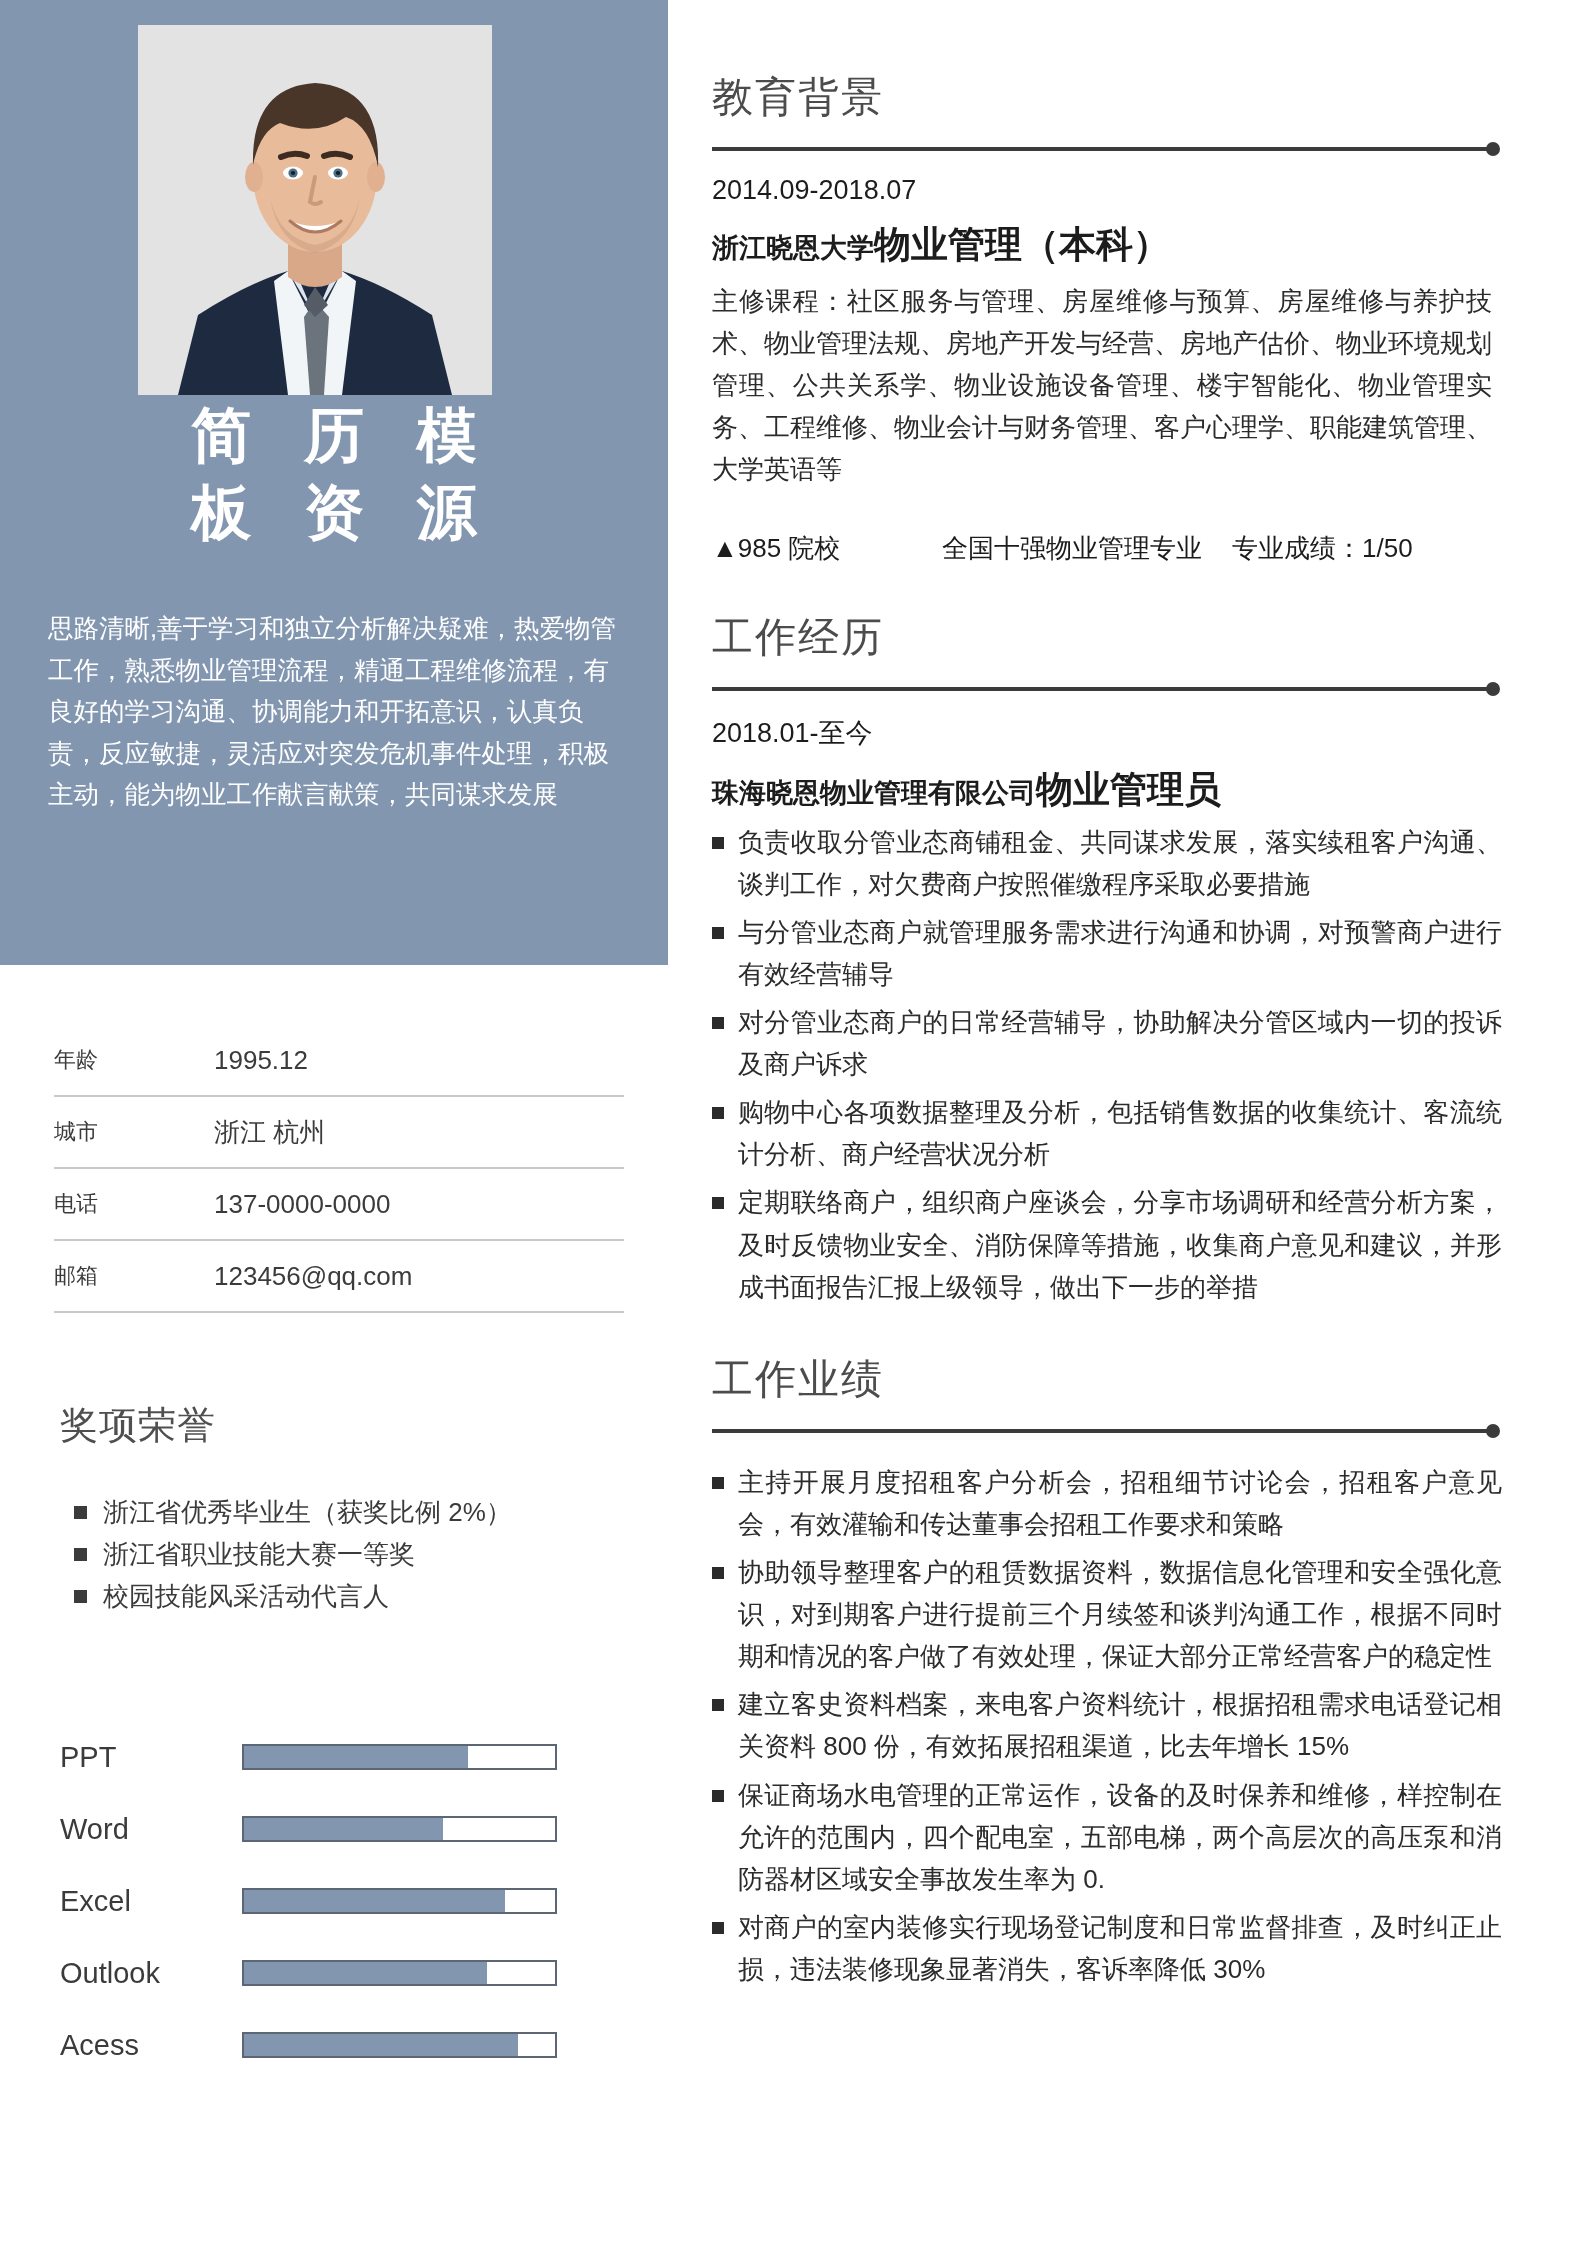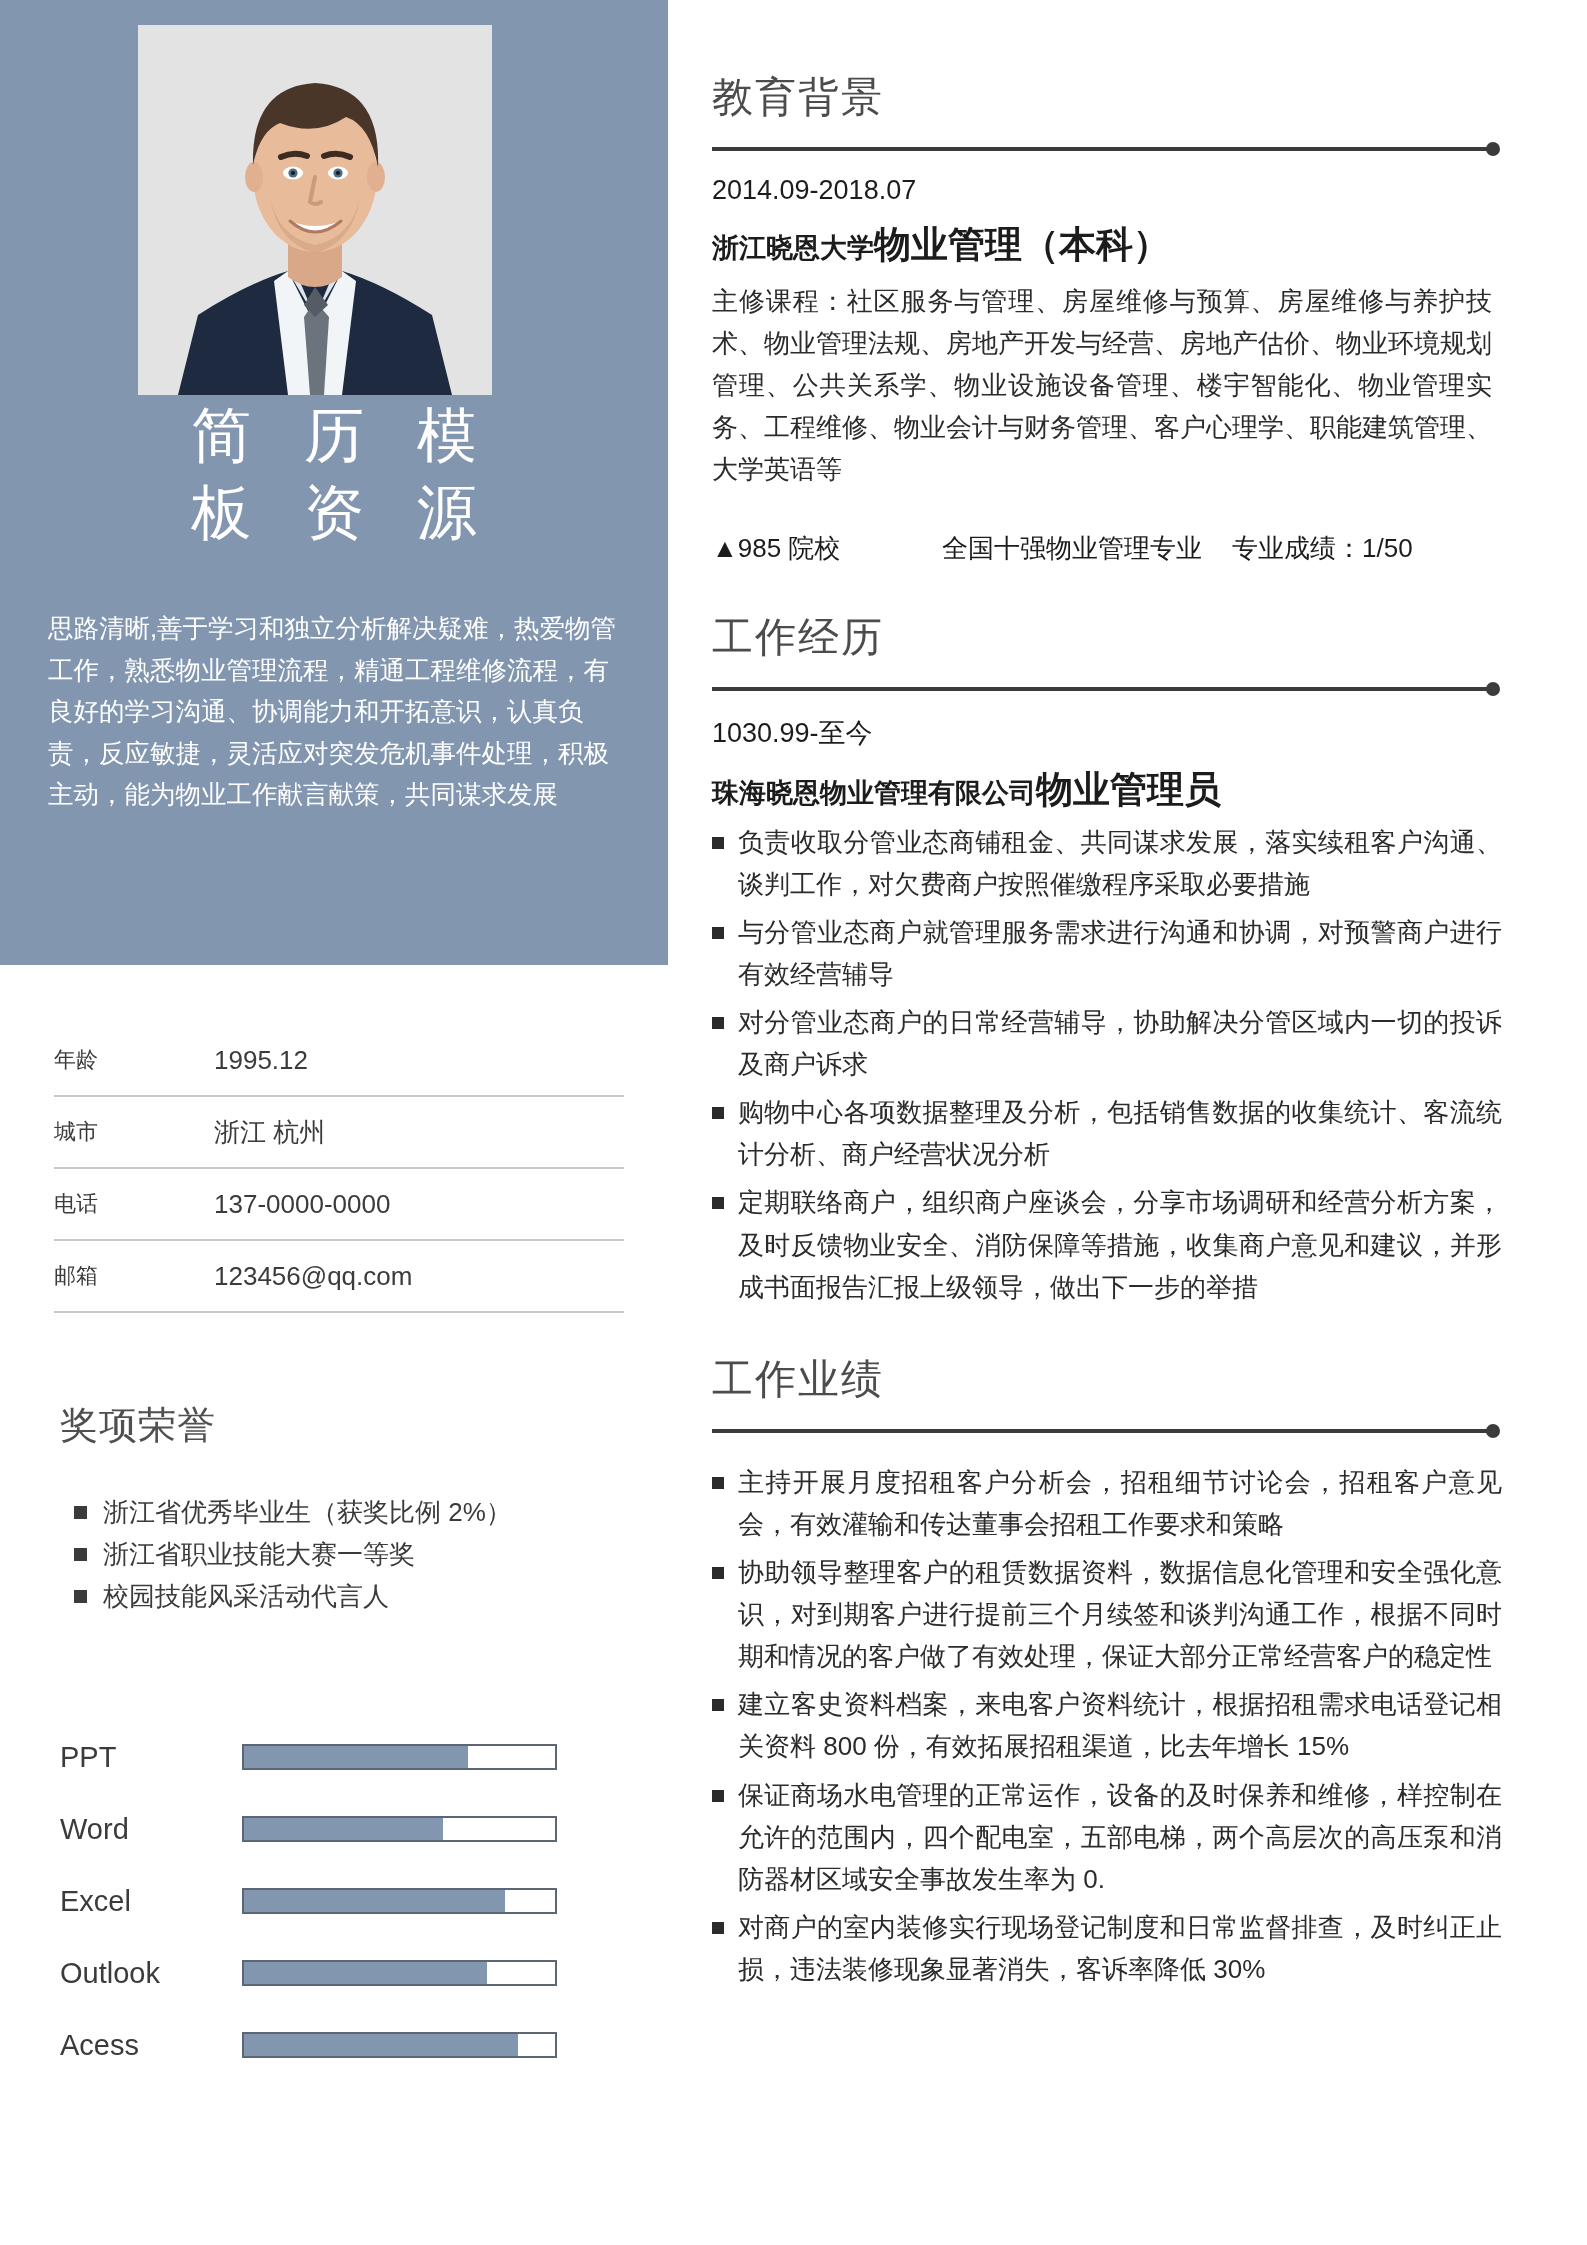--- a/index.html
+++ b/index.html
@@ -25,21 +25,21 @@
   }
   .photo-frame svg { display:block; width:100%; height:100%; }
 
   .name-block {
     position:absolute; left:0; top:398px; width:668px;
     text-align:center;
   }
   .name-line {
     color:#ffffff;
     font-size:60px;
-    font-weight:normal;
+    font-weight:bold;
     letter-spacing:18px;
     line-height:1.28;
     text-indent:18px;
   }
 
   .profile-text {
     position:absolute; left:48px; top:608px; width:572px;
     color:#ffffff;
     font-size:25.5px;
     line-height:1.63;
@@ -332,21 +332,21 @@
       <div class="badges">
         <span class="badge-a">▲985 院校</span>
         <span class="badge-b">全国十强物业管理专业</span>
         <span class="badge-c">专业成绩：1/50</span>
       </div>
     </div>
 
     <div class="section">
       <div class="sec-head">工作经历</div>
       <div class="sec-rule"></div>
-      <div class="date-line">1030.99-至今</div>
+      <div class="date-line">2018.01-至今</div>
       <div class="org-line">
         <span class="org-name">珠海晓恩物业管理有限公司</span>
         <span class="org-role">物业管理员</span>
       </div>
       <div class="bullets">
         <div class="bullet">
           <span class="sq"></span>
           <span class="txt">负责收取分管业态商铺租金、共同谋求发展，落实续租客户沟通、谈判工作，对欠费商户按照催缴程序采取必要措施</span>
         </div>
         <div class="bullet">

